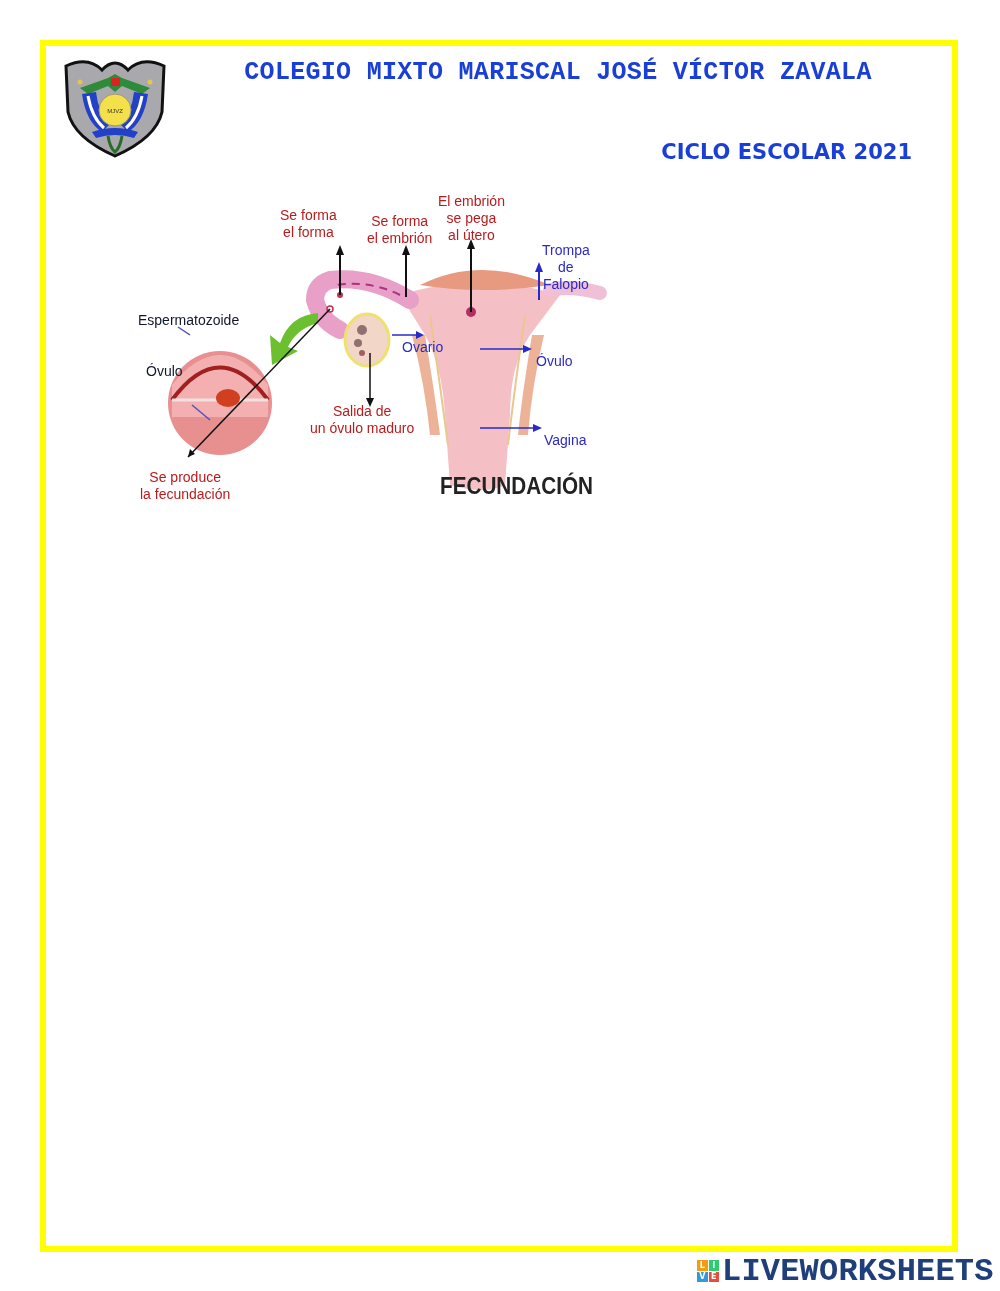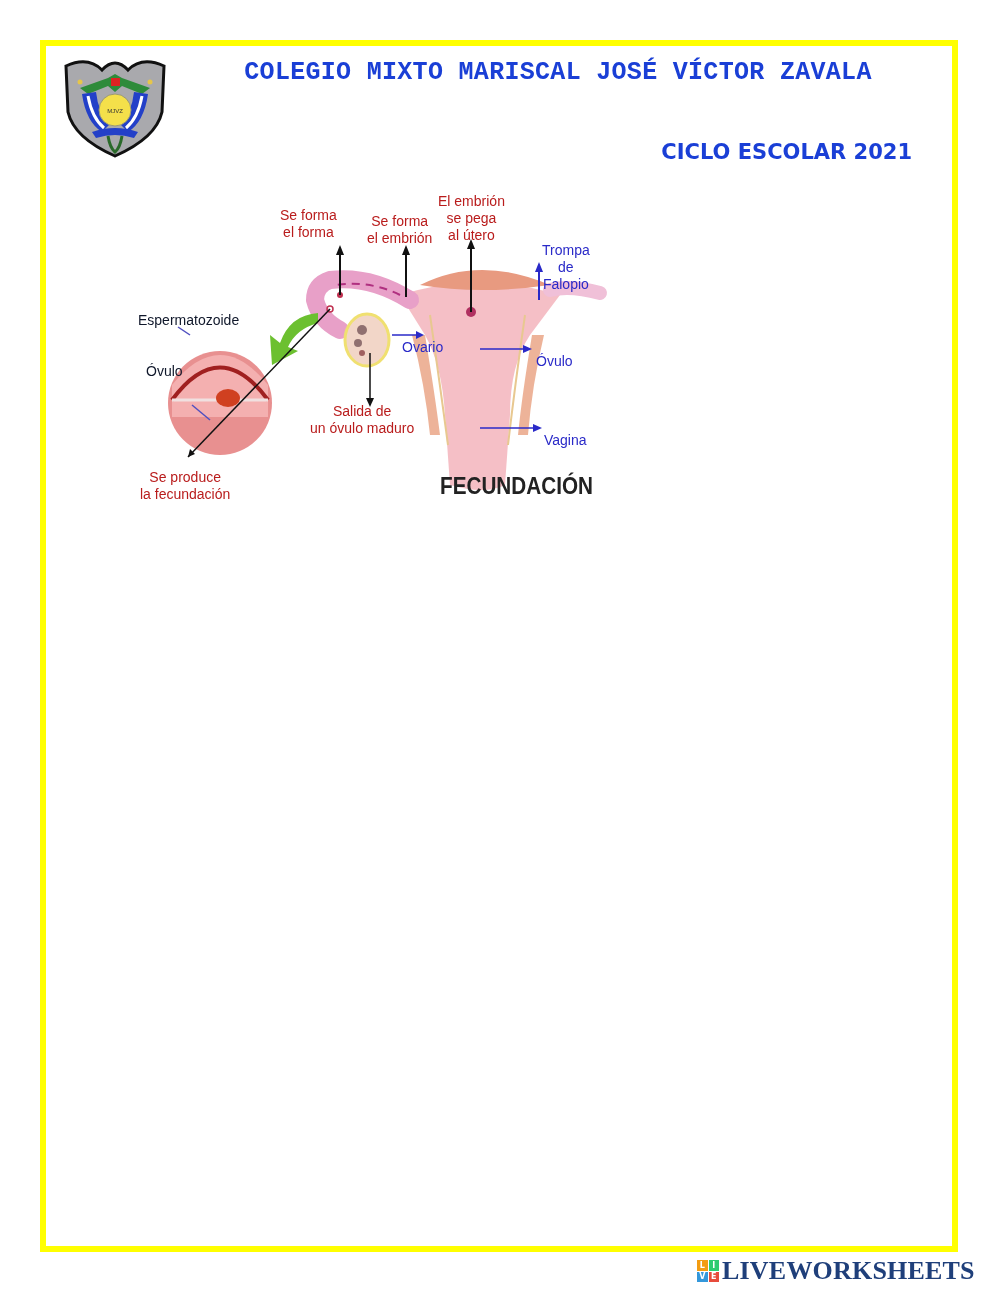--- a/index.html
+++ b/index.html
@@ -9,21 +9,21 @@
   .title1 { position: absolute; left: 208px; top: 58px; width: 700px; text-align: center; color: #1a3fd6; font-family: Liberation Mono, monospace; font-weight: bold; font-size: 25px; letter-spacing: 0.3px; }
   .title2 { position: absolute; left: 212px; top: 96px; width: 700px; text-align: right; color: #1a3fd6; font-family: "DejaVu Sans", sans-serif; font-weight: bold; font-size: 21px; margin-top: 44px; }
   .diagram { position: absolute; left: 130px; top: 185px; width: 500px; height: 320px; }
   .lbl { position: absolute; font-size: 14px; line-height: 17px; color: #b91c1c; text-align: center; white-space: nowrap; }
   .lbl.blue { color: #2a2ac8; margin-top: 11px; }
   .lbl.violet { color: #0f172a; }
   .fec { position: absolute; left: 310px; top: 288px; font-size: 23px; font-weight: bold; color: #222; font-family: "Liberation Sans", sans-serif; letter-spacing: 0px; transform: scaleX(0.9); transform-origin: left; }
   .footer { position: absolute; left: 697px; top: 1257px; height: 28px; display: flex; align-items: center; }
   .lw-logo { width: 22px; height: 22px; display: grid; grid-template-columns: 1fr 1fr; grid-template-rows: 1fr 1fr; gap: 1px; margin-right: 3px; }
   .lw-logo span { font-size: 8px; font-weight: bold; color: #fff; display: flex; align-items: center; justify-content: center; font-family: "DejaVu Sans", sans-serif; }
-  .lw-text { font-family: Liberation Serif, serif; font-weight: bold; font-size: 26px; color: #1f3f7a; letter-spacing: 0.2px; }
+  .lw-text { font-family: Liberation Mono, monospace; font-weight: bold; font-size: 32px; color: #1f3f7a; letter-spacing: 0.2px; }
 </style>
 </head>
 <body>
 
 <div class="frame"></div>
 
 <svg class="crest" viewBox="0 0 114 106">
   <path d="M8 14 Q30 4 44 18 Q57 4 70 18 Q84 4 106 14 L104 60 Q98 86 57 104 Q16 86 10 60 Z" fill="#a9a9ad" stroke="#111" stroke-width="3"></path>
   <path d="M22 36 L50 26 L57 22 L64 26 L92 36 L84 42 L64 34 L57 40 L50 34 L30 42 Z" fill="#2e8b3a"></path>
   <rect x="53" y="26" width="9" height="8" fill="#d22"></rect>

